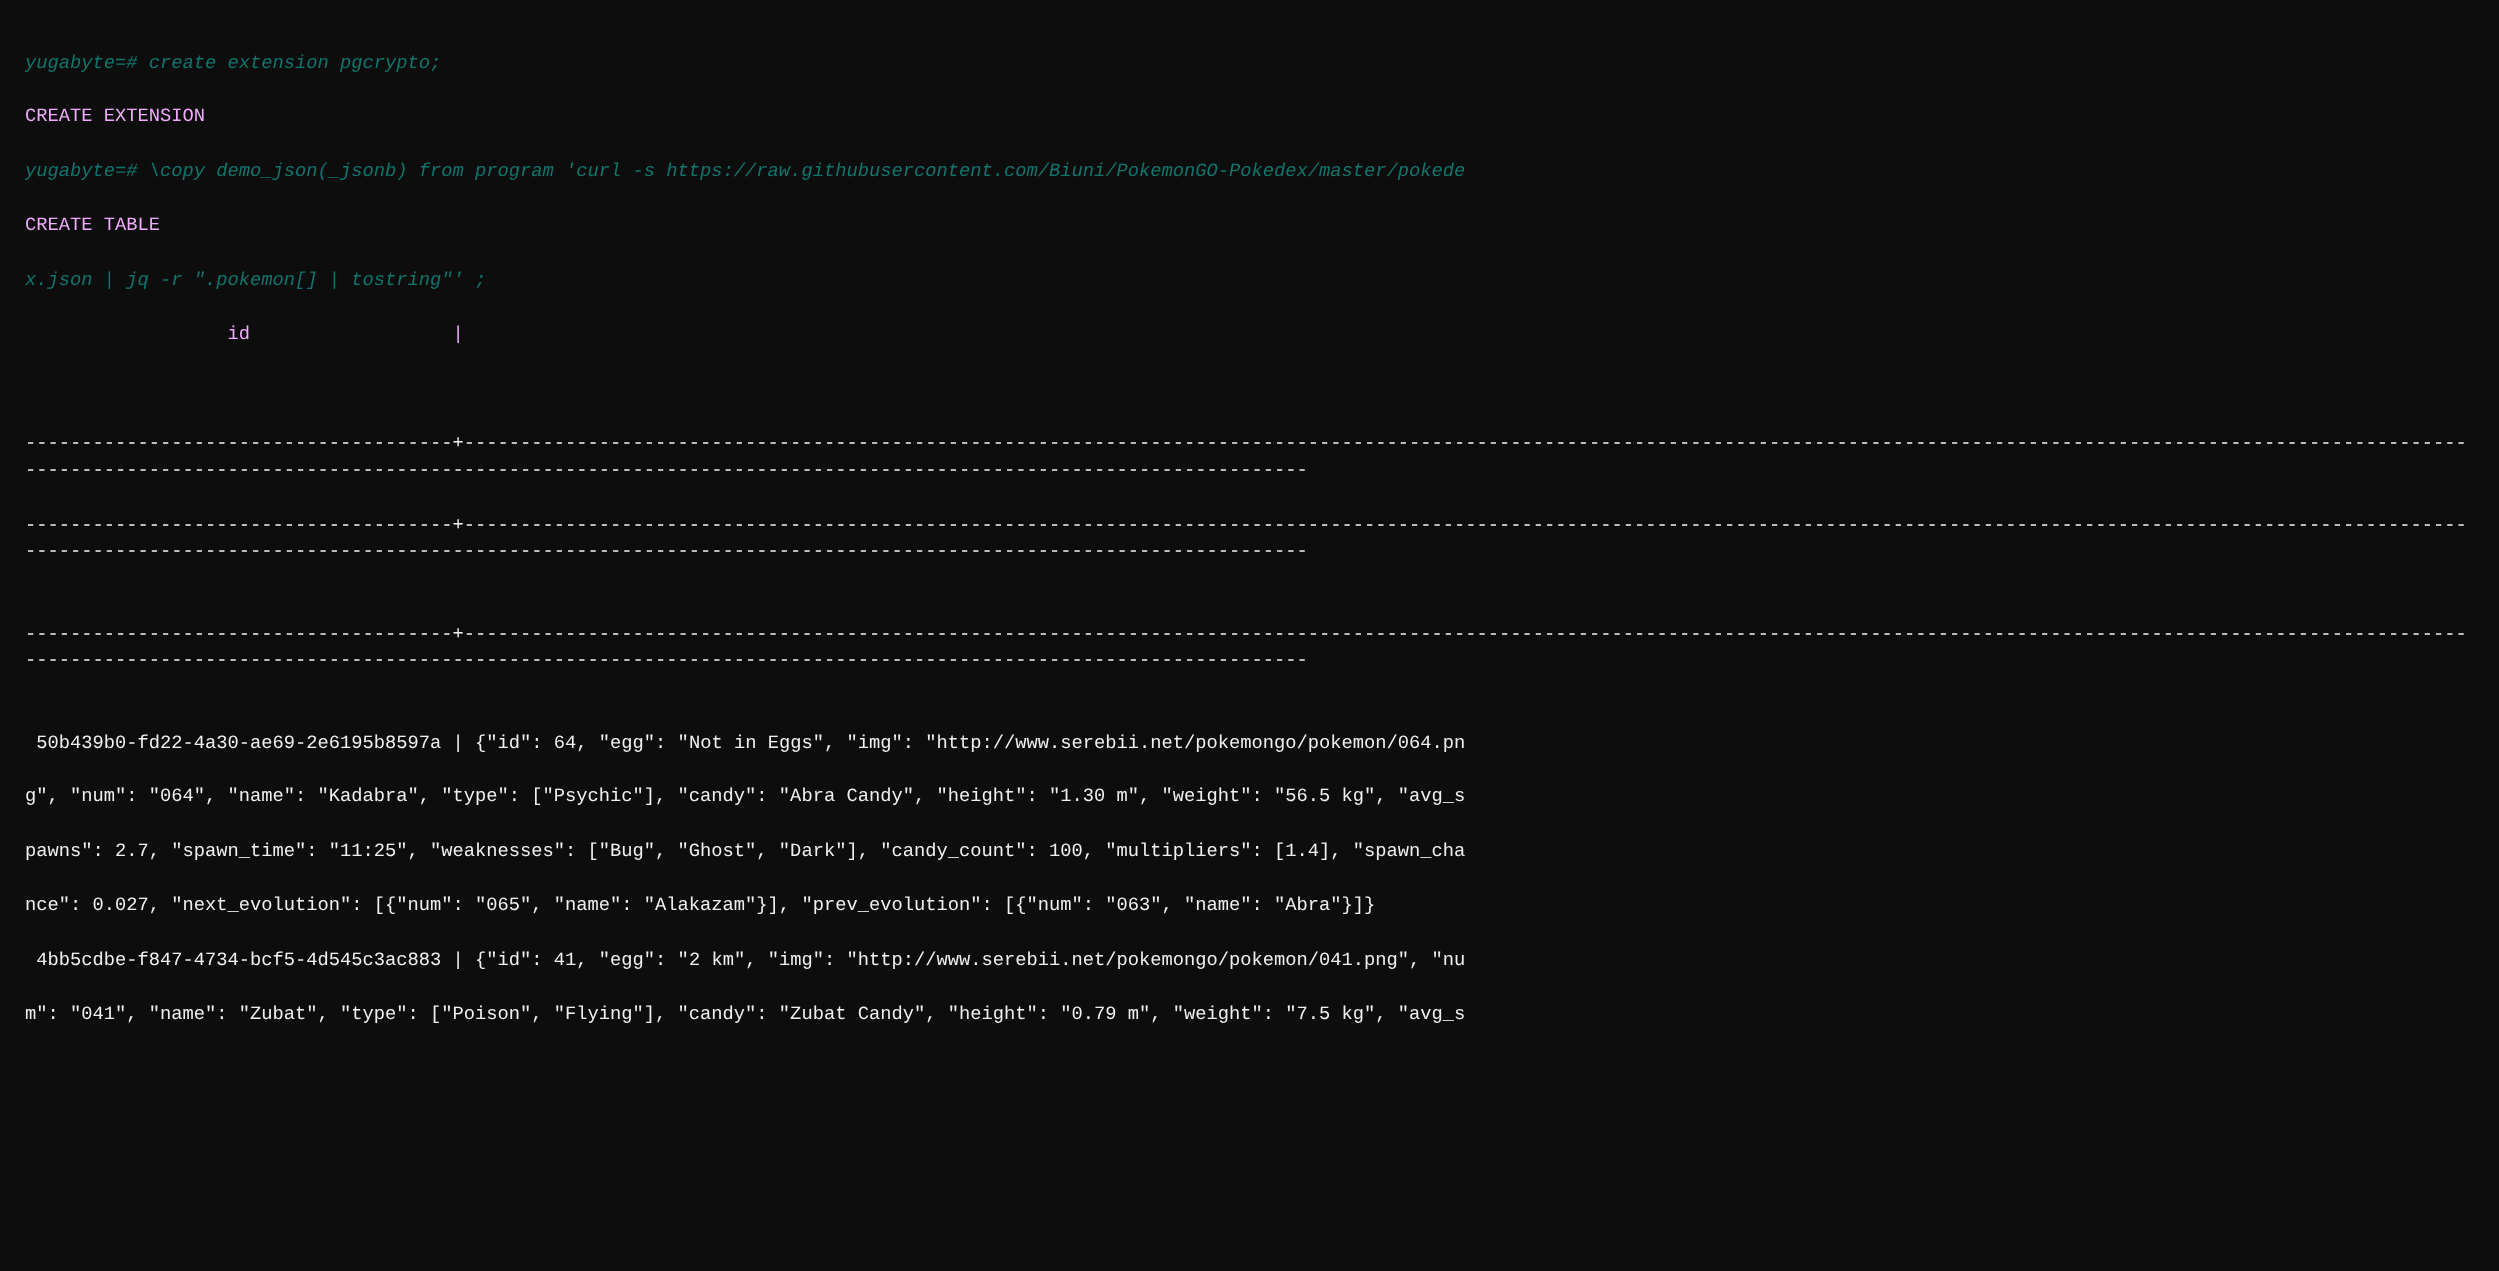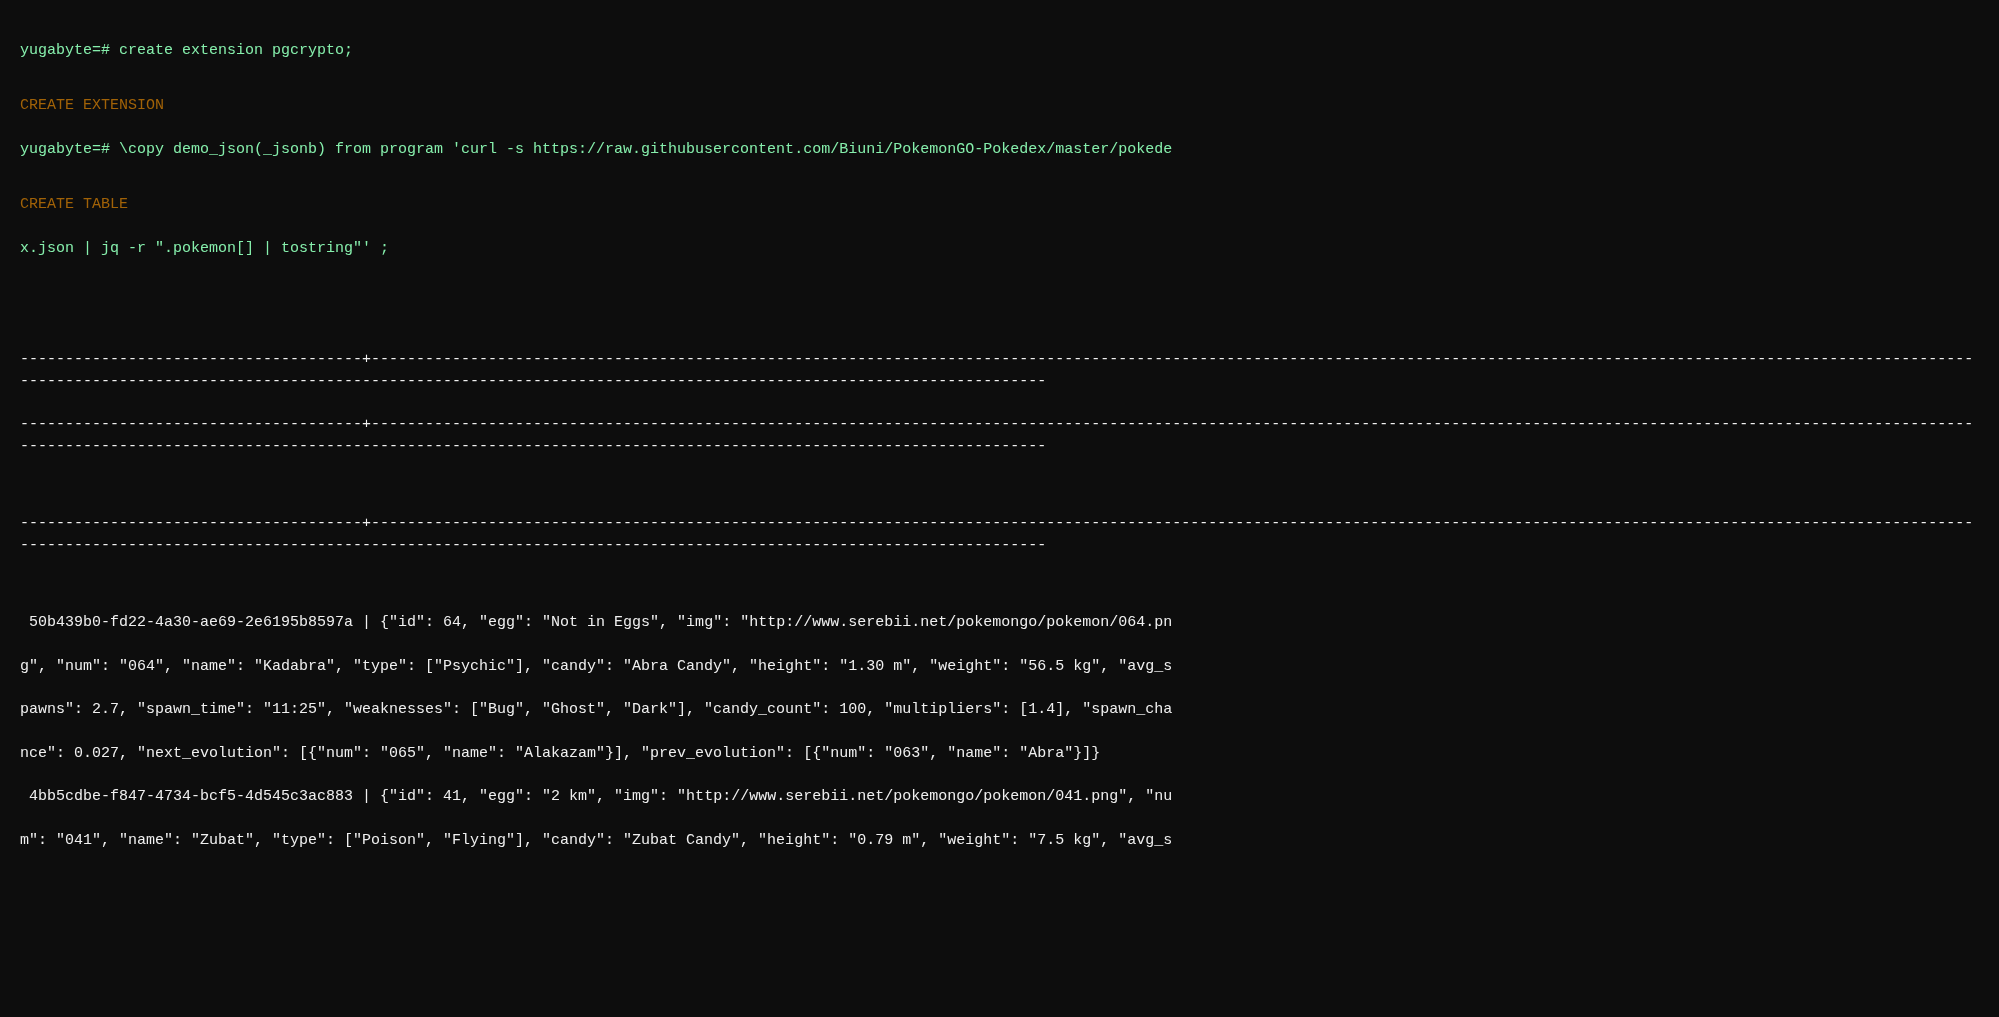--- a/index.html
+++ b/index.html
@@ -28,46 +28,47 @@
       word-break: break-all;
     }
 
     .line {
       display: block;
       white-space: pre-wrap;
       word-break: break-all;
     }
 
     .cmd {
-      color: #86efac;
+      color: #0f766e;
+      font-style: italic;
     }
 
     .output {
-      color: #a16207;
-      margin-top: 12px;
+      color: #f0abfc;
     }
 
     .divider {
       color: #f0f0f0;
     }
 
     @keyframes blink {
       0%, 100% { opacity: 1; }
       50% { opacity: 0; }
     }
   </style>
 </head>
 <body>
 
 <div class="terminal">
 <span class="line cmd">yugabyte=# create extension pgcrypto;</span>
 <span class="line output">CREATE EXTENSION</span>
 <span class="line cmd">yugabyte=# \copy demo_json(_jsonb) from program 'curl -s https://raw.githubusercontent.com/Biuni/PokemonGO-Pokedex/master/pokede</span>
 <span class="line output">CREATE TABLE</span>
 <span class="line cmd">x.json | jq -r ".pokemon[] | tostring"' ;</span>
+<span class="line output">                  id                  |</span>
 <span class="line output"></span>
 <span class="line output"></span>
 <span class="line divider">--------------------------------------+----------------------------------------------------------------------------------------------------------------------------------------------------------------------------------------------------------------------------------------------------------------------------------------------------</span>
 <span class="line divider">--------------------------------------+----------------------------------------------------------------------------------------------------------------------------------------------------------------------------------------------------------------------------------------------------------------------------------------------------</span>
 <span class="line output"></span>
 <span class="line divider">--------------------------------------+----------------------------------------------------------------------------------------------------------------------------------------------------------------------------------------------------------------------------------------------------------------------------------------------------</span>
 <span class="line output"></span>
 <span class="line data"> 50b439b0-fd22-4a30-ae69-2e6195b8597a | {"id": 64, "egg": "Not in Eggs", "img": "http://www.serebii.net/pokemongo/pokemon/064.pn</span>
 <span class="line data">g", "num": "064", "name": "Kadabra", "type": ["Psychic"], "candy": "Abra Candy", "height": "1.30 m", "weight": "56.5 kg", "avg_s</span>
 <span class="line data">pawns": 2.7, "spawn_time": "11:25", "weaknesses": ["Bug", "Ghost", "Dark"], "candy_count": 100, "multipliers": [1.4], "spawn_cha</span>

